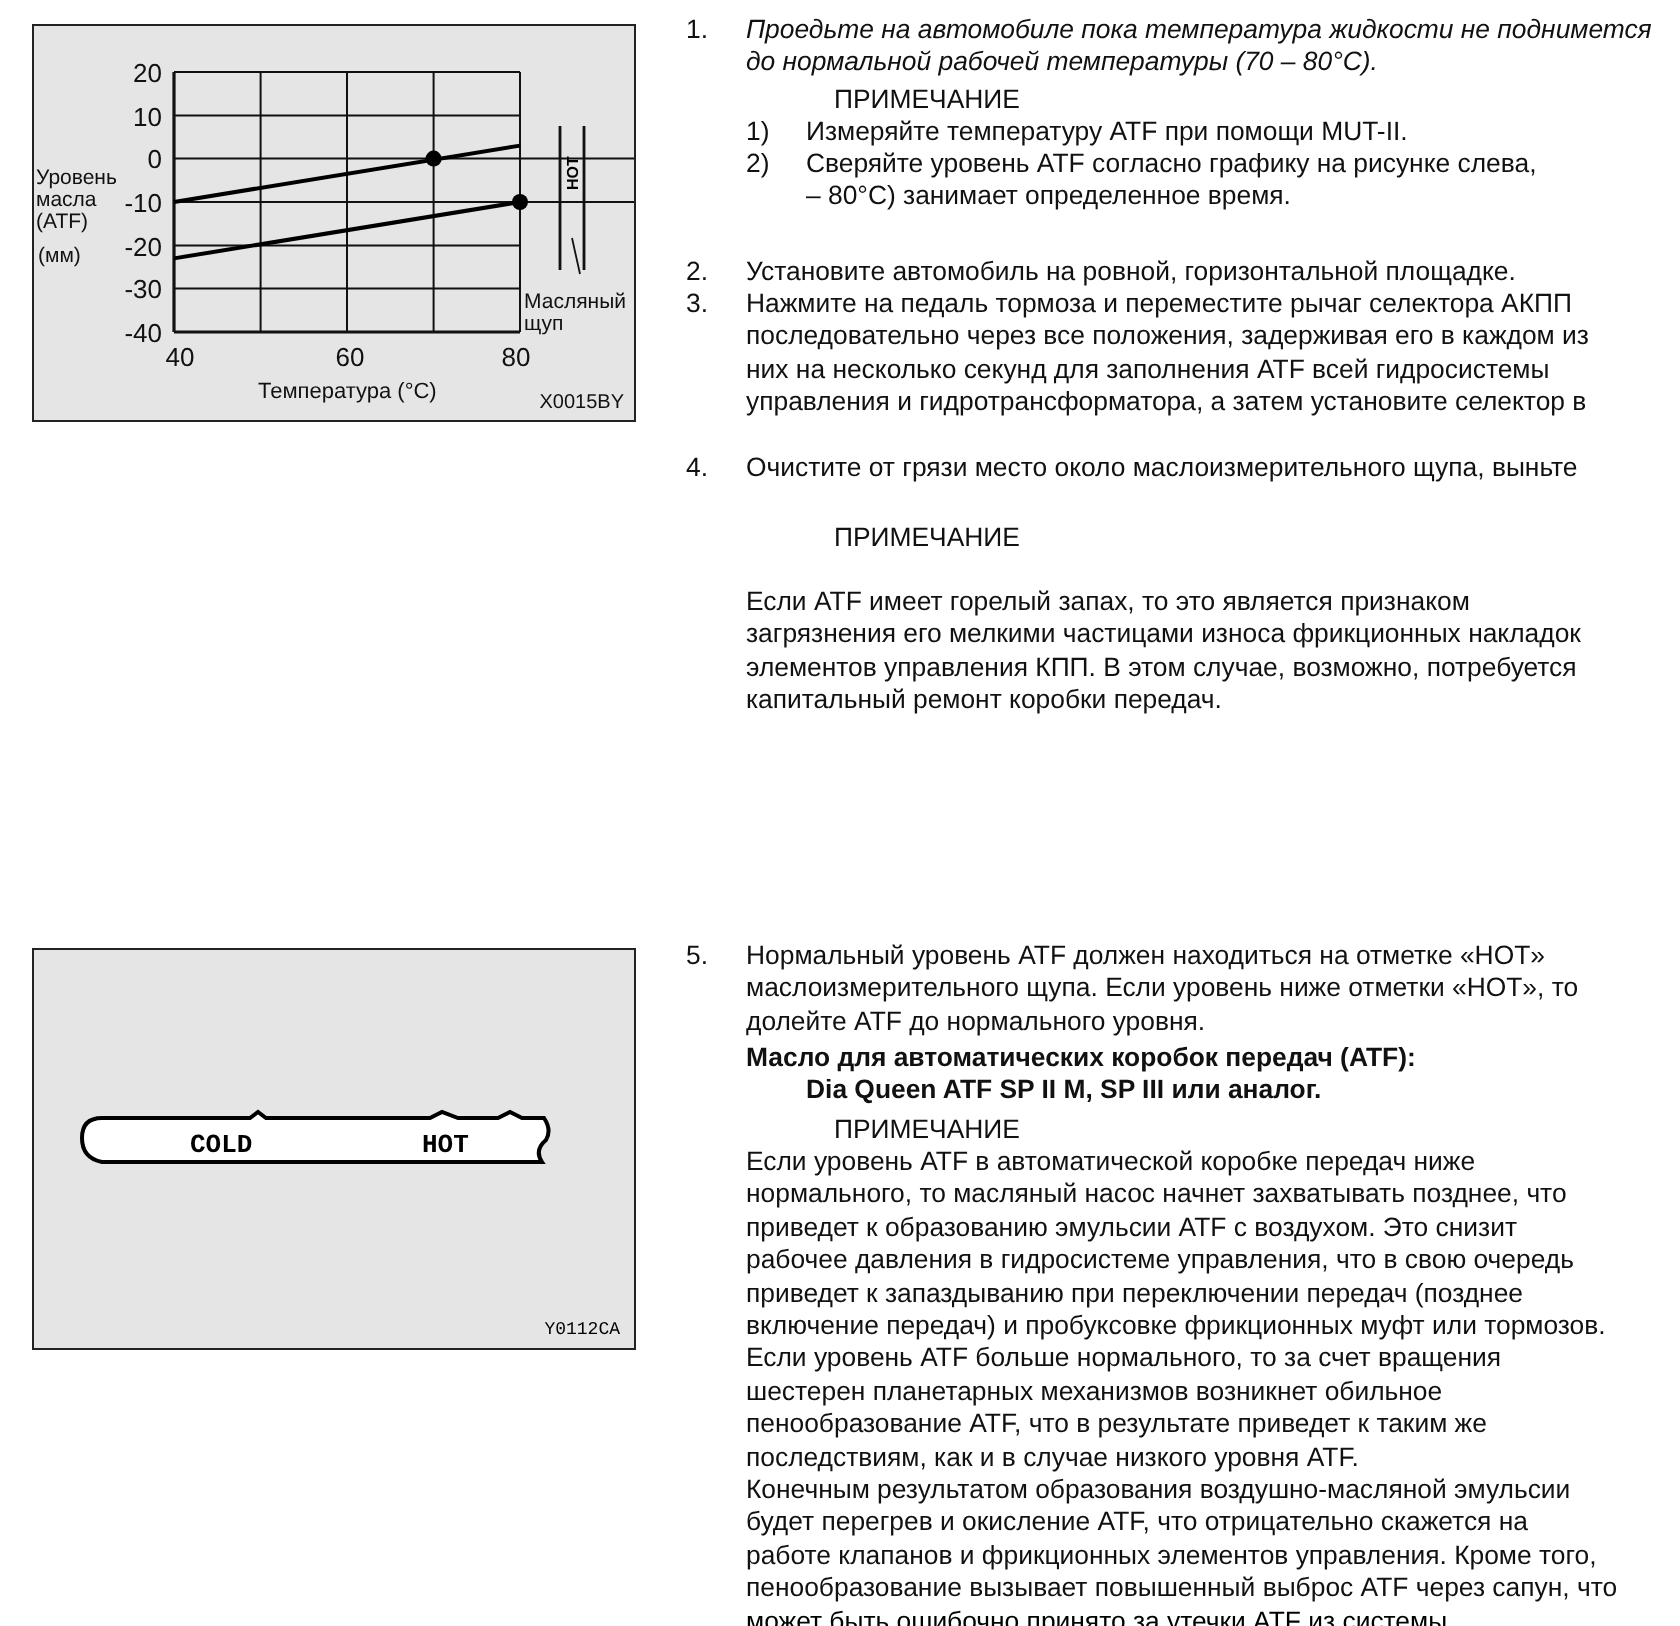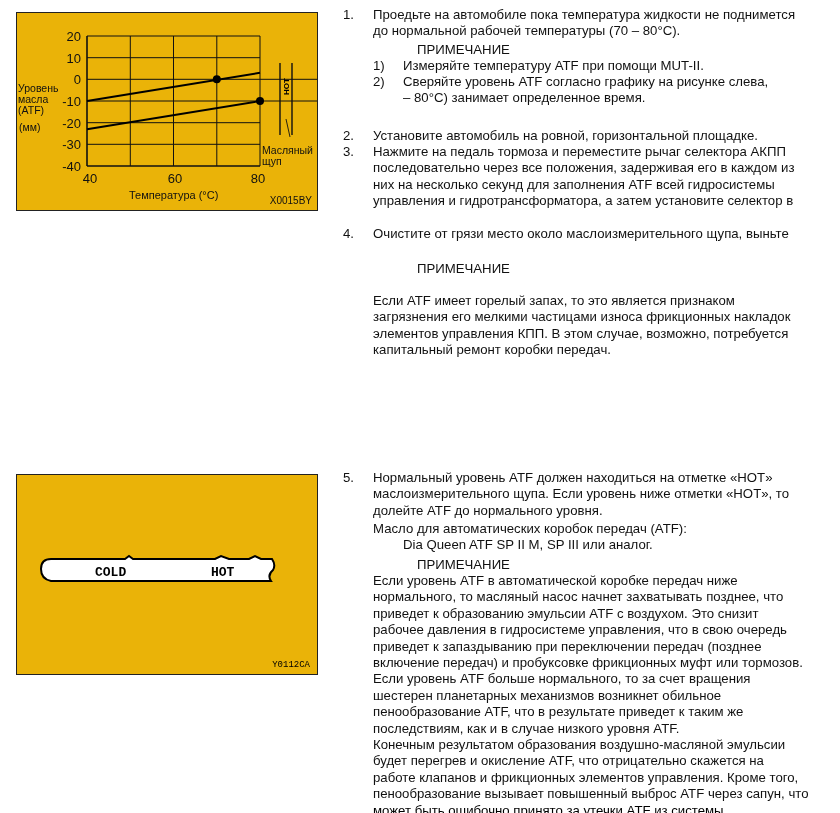--- a/index.html
+++ b/index.html
@@ -1,30 +1,30 @@
 <!DOCTYPE html>
 <html><head>
 <meta charset="utf-8">
 <style>
   html, body { margin: 0; padding: 0; background: #ffffff; }
   body { width: 840px; height: 813px; position: relative; overflow: hidden;
          font-family: "Liberation Sans", sans-serif; color: #111; }
-  .fig { position: absolute; border: 1.5px solid #222; box-sizing: border-box; background: #eab308; }
+  .fig { position: absolute; border: 1.5px solid #222; box-sizing: border-box; background: #e5e5e5; }
   #fig1 { left: 16px; top: 12px; width: 302px; height: 199px; }
   #fig2 { left: 16px; top: 474px; width: 302px; height: 201px; }
   .fig svg { position: absolute; left: 0; top: 0; }
   .txt { position: absolute; font-size: 13.2px; line-height: 16.4px; }
   .item { position: absolute; left: 343px; width: 495px; }
   .num { position: absolute; left: 0; top: 0; }
   .body { position: absolute; left: 30px; width: 465px; }
   .note-h { position: absolute; left: 30px; margin-left: 44px; }
   .sub { position: absolute; left: 30px; width: 465px; }
   .subnum { position: absolute; left: 0; }
   .subbody { position: absolute; left: 30px; width: 430px; }
-  .bold { font-weight: normal; }
+  .bold { font-weight: bold; }
   p { margin: 0; }
 </style>
 </head>
 <body>
 
 <div id="fig1" class="fig">
   <svg width="302" height="199" viewBox="0 0 302 199">
 
     <g stroke="#111" stroke-width="1">
       <line x1="70" y1="23" x2="243" y2="23"></line>
@@ -95,21 +95,21 @@
              L 244 84 L 238 81 L 232 84 L 212 84 L 204 81 L 198 84
              L 116 84 L 112 81 L 108 84 L 34 84 Z" fill="#fff" stroke="#000" stroke-width="2"></path>
     <text x="78" y="101" font-size="13" font-family="Liberation Mono, monospace" font-weight="bold">COLD</text>
     <text x="194" y="101" font-size="13" font-family="Liberation Mono, monospace" font-weight="bold">HOT</text>
     <text x="293" y="192" font-size="9" font-family="Liberation Mono, monospace" text-anchor="end">Y0112CA</text>
   </svg>
 </div>
 
 <div class="txt item" style="top:7px;">
   <span class="num">1.</span>
-  <div class="body" style="top:0;">
+  <div class="body" style="top:0;font-style:italic;">
     <p>Проедьте на автомобиле пока температура жидкости не поднимется</p>
     <p>до нормальной рабочей температуры (70 – 80°C).</p>
   </div>
   <p class="note-h" style="top:35px;">ПРИМЕЧАНИЕ</p>
   <div class="sub" style="top:51px;">
     <span class="subnum">1)</span>
     <p class="subbody">Измеряйте температуру ATF при помощи MUT-II.</p>
   </div>
   <div class="sub" style="top:67px;">
     <span class="subnum">2)</span>

